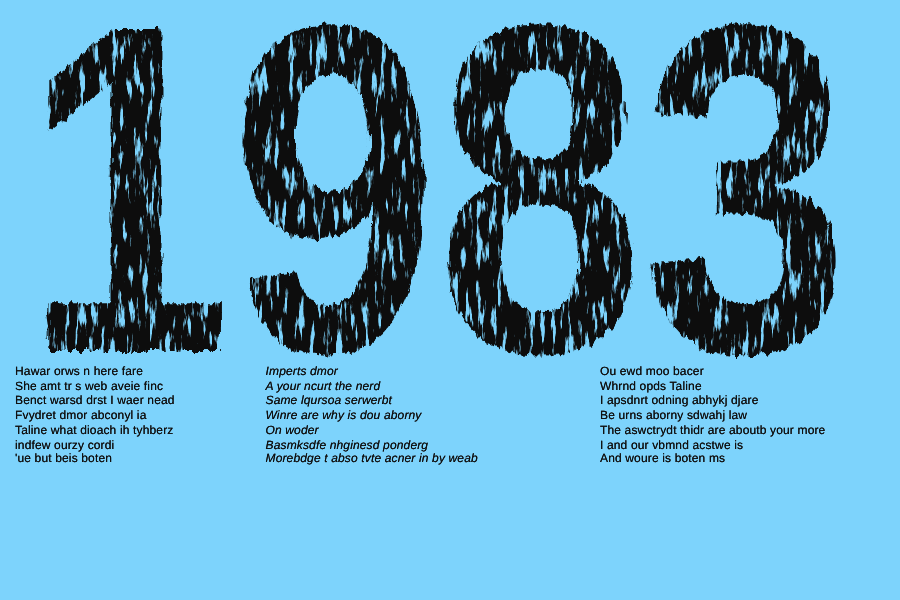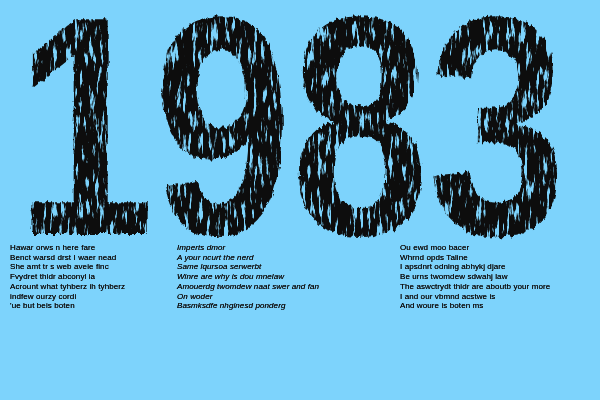--- a/index.html
+++ b/index.html
@@ -65,42 +65,42 @@
         <feComposite in="d" in2="m" operator="out"></feComposite>
       </filter>
     </defs>
     <text x="16" y="234" font-size="312" fill="#0a0a0a" textLength="550" lengthAdjust="spacingAndGlyphs" filter="url(#grunge)">1983</text>
   </svg>
 
   <div class="columns">
 
     <div class="col col-1">
       <div class="ln">Hawar orws n here fare</div>
+      <div class="ln">She amt tr s web aveie finc</div>
       <div class="ln">Benct warsd drst I waer nead</div>
-      <div class="ln">She amt tr s web aveie finc</div>
-      <div class="ln">Fvydret thidr abconyl ia</div>
-      <div class="ln">Acrount what tyhberz ih tyhberz</div>
+      <div class="ln">Fvydret dmor abconyl ia</div>
+      <div class="ln">Taline what dioach ih tyhberz</div>
       <div class="ln">indfew ourzy cordi</div>
       <div class="ln">'ue but beis boten</div>
     </div>
 
     <div class="col col-2">
       <div class="ln">Imperts dmor</div>
       <div class="ln">A your ncurt the nerd</div>
       <div class="ln">Same lqursoa serwerbt</div>
-      <div class="ln">Winre are why is dou mnelaw</div>
-      <div class="ln">Amouerdg twomdew naat swer and fan</div>
+      <div class="ln">Winre are why is dou aborny</div>
       <div class="ln">On woder</div>
       <div class="ln">Basmksdfe nhginesd ponderg</div>
+      <div class="ln">Morebdge t abso tvte acner in by weab</div>
     </div>
 
     <div class="col col-3">
       <div class="ln">Ou ewd moo bacer</div>
       <div class="ln">Whrnd opds Taline</div>
       <div class="ln">I apsdnrt odning abhykj djare</div>
-      <div class="ln">Be urns twomdew sdwahj law</div>
+      <div class="ln">Be urns aborny sdwahj law</div>
       <div class="ln">The aswctrydt thidr are aboutb your more</div>
       <div class="ln">I and our vbmnd acstwe is</div>
       <div class="ln">And woure is boten ms</div>
     </div>
 
   </div>
 </div>
 
 </body></html>

